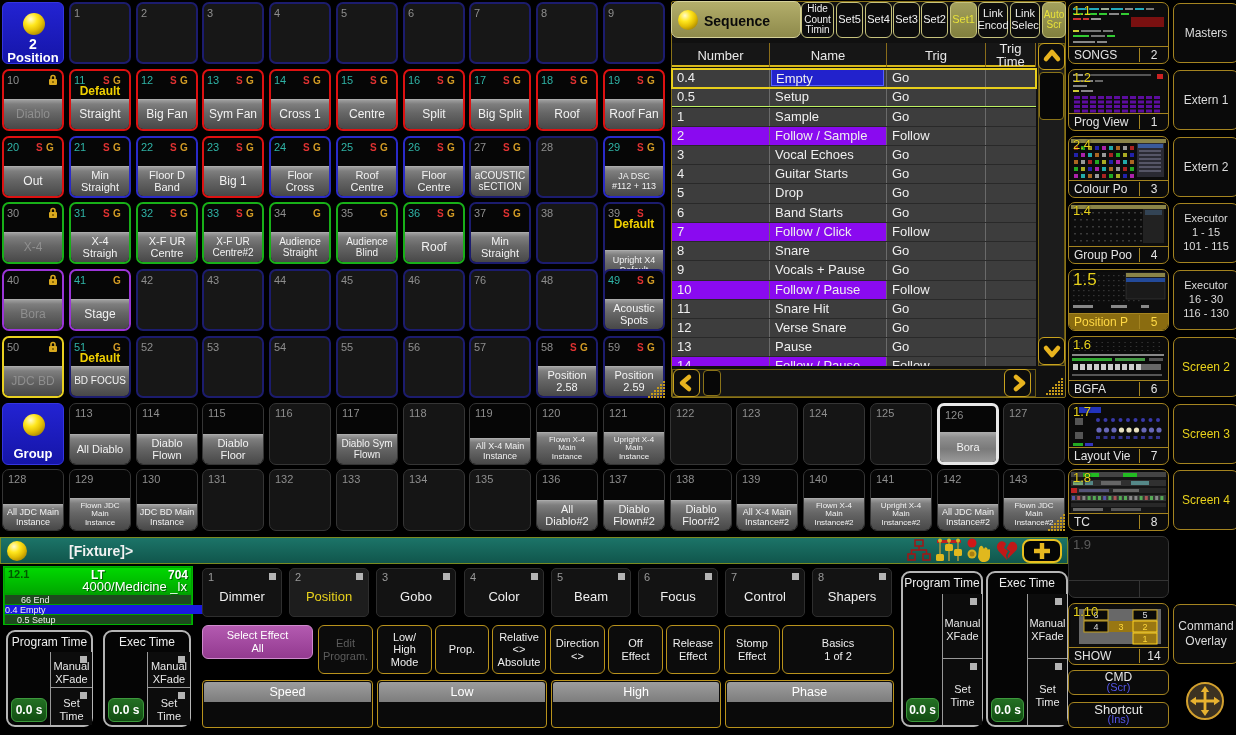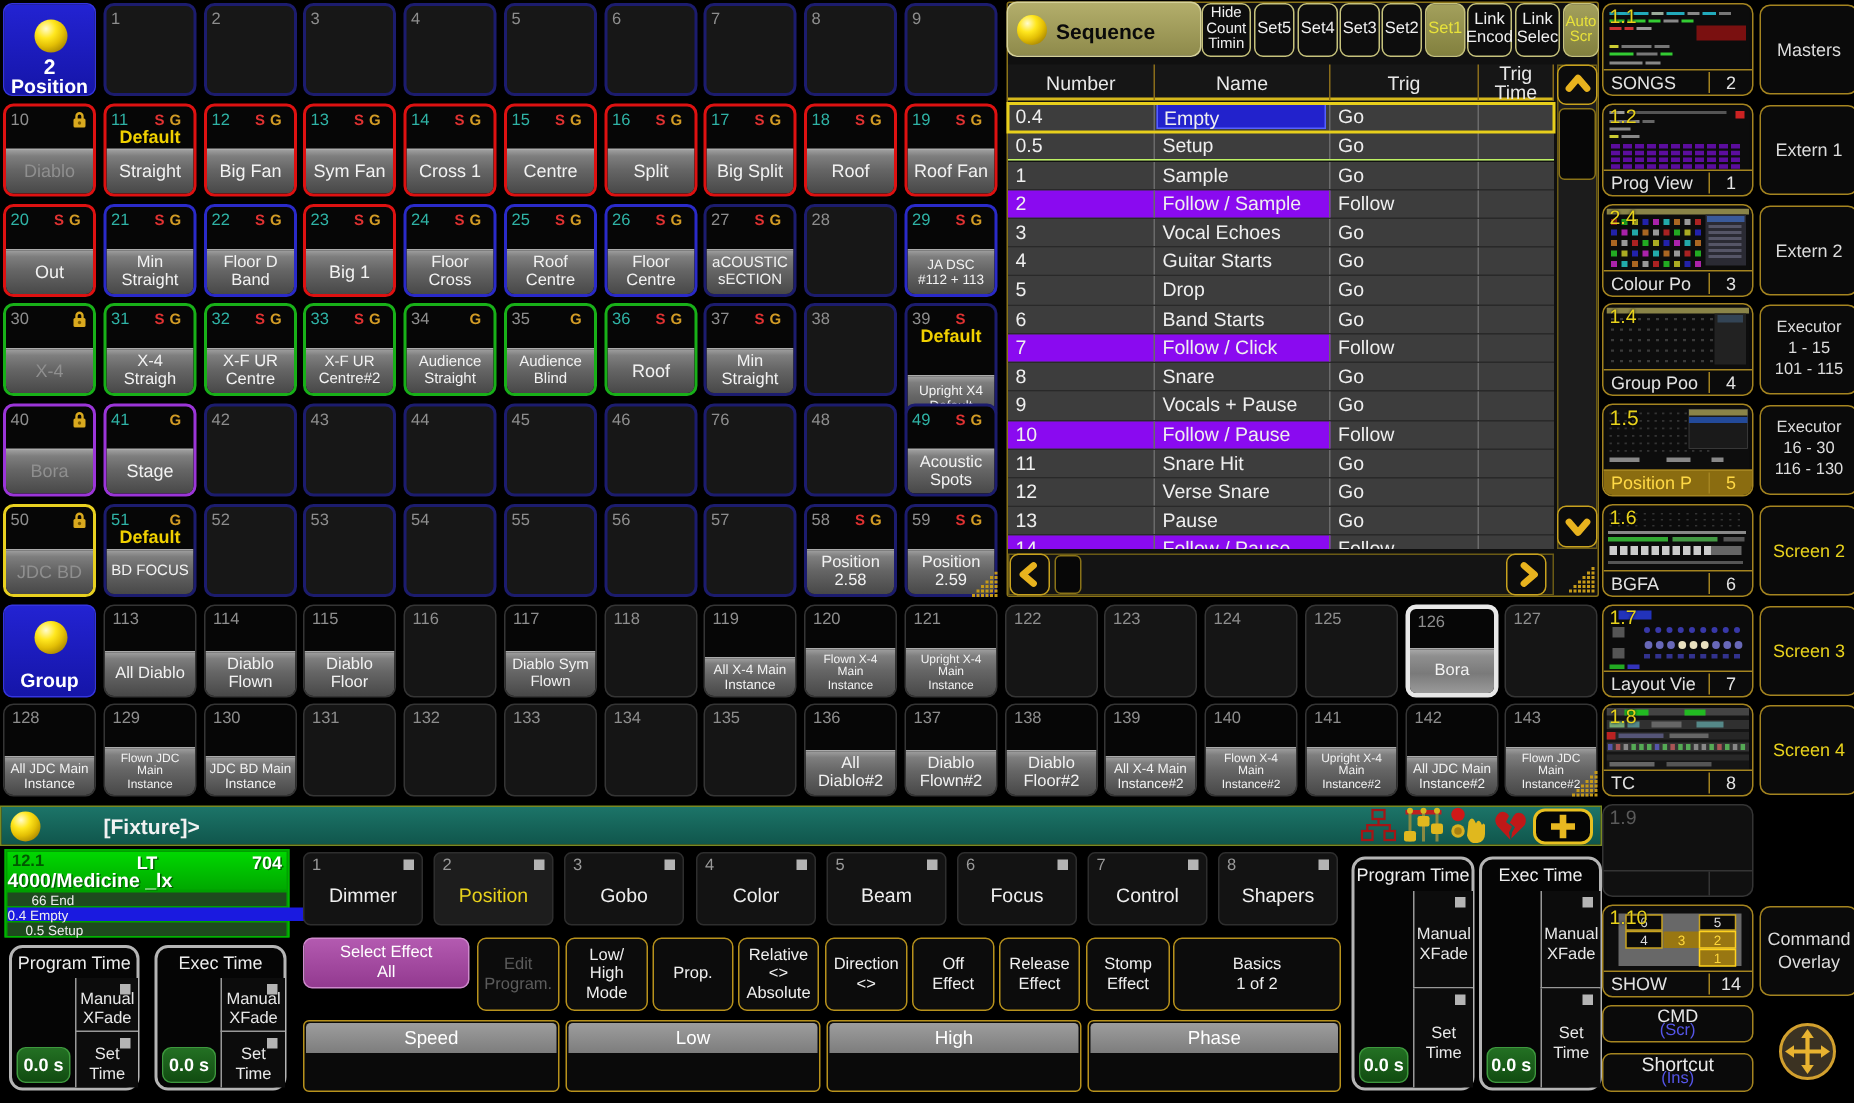--- a/index.html
+++ b/index.html
@@ -974,21 +974,21 @@
       <rect x="55" y="1" width="39" height="4" fill="#8a8448"></rect>
       <rect x="55" y="6" width="39" height="4" fill="#234a9a"></rect>
       <rect x="2" y="33" width="20" height="3" fill="#888"></rect>
       <rect x="40" y="33" width="16" height="3" fill="#888"></rect>
       <rect x="70" y="33" width="8" height="3" fill="#888"></rect>
     </svg>
     <div class="vlabel" style="background:#8a6c10;color:#ffd945;">
 <div style="padding-left:5px;width:70px;overflow:hidden;white-space:nowrap">Position P</div>
 <div style="border-left:1px solid #a48420;width:29px;text-align:center">5</div>
     </div>
-    <div class="abs" style="left:4px;top:0px;color:#e8d21c;font-size:14px;text-shadow:0 0 2px #000">1.5</div>
+    <div class="abs" style="left:4px;top:0px;color:#e8d21c;font-size:17px;text-shadow:0 0 2px #000">1.5</div>
   </div>
 <div class="vbtn" style="left:1068px;top:336px;width:101px;height:62px">
     <svg class="abs" style="left:2px;top:2px" width="95" height="41" viewBox="0 0 95 41">
       <rect width="95" height="41" fill="#0b0b0b"></rect>
       <rect x="2.0" y="3" width="1.5" height="1" fill="#333"></rect>
       <rect x="7.7" y="3" width="1.5" height="1" fill="#333"></rect>
       <rect x="13.4" y="3" width="1.5" height="1" fill="#333"></rect>
       <rect x="19.1" y="3" width="1.5" height="1" fill="#333"></rect>
       <rect x="24.8" y="3" width="1.5" height="1" fill="#333"></rect>
       <rect x="30.5" y="3" width="1.5" height="1" fill="#333"></rect>
@@ -1239,21 +1239,21 @@
   </svg>
 <div class="abs" style="left:1022px;top:539px;width:40px;height:24px;background:#050505;border:2px solid #e8c020;border-radius:8px"></div>
 <svg class="abs" style="left:1033px;top:543px" width="18" height="16" viewBox="0 0 20 18">
     <path d="M7.5 0 h5 v6.5 h6.5 v5 h-6.5 v6.5 h-5 v-6.5 h-6.5 v-5 h6.5 z" fill="#e8b820"></path>
   </svg>
 <div class="abs" style="left:3px;top:566px;width:190px;height:59px;background:#00a000;border:1px solid #00b400">
 <div class="abs" style="left:1px;top:1px;width:186px;height:25px;background:linear-gradient(#00d800,#00a800)">
 <div class="abs" style="left:3px;top:0px;color:#005800;font-size:11px;font-weight:bold">12.1</div>
 <div class="abs" style="left:0;right:0;top:0px;text-align:center;color:#fff;font-weight:bold;font-size:12px;text-shadow:1px 1px 0 #006000">LT</div>
 <div class="abs" style="right:3px;top:0px;color:#fff;font-weight:bold;font-size:12px;text-shadow:1px 1px 0 #006000">704</div>
-<div class="abs" style="left:0;right:4px;top:11px;text-align:left;color:#fff;font-weight:bold;font-size:13px;text-shadow:1px 1px 0 #006000">4000/Medicine _lx</div>
+<div class="abs" style="left:0;right:4px;top:11px;text-align:right;color:#fff;font-weight:normal;font-size:13px;text-shadow:1px 1px 0 #006000">4000/Medicine _lx</div>
     </div>
 <div class="abs" style="left:1px;top:28px;width:186px;height:9px;background:#1e4a1e;color:#efefef;font-size:9px;padding-left:16px">66 End</div>
 <div class="abs" style="left:1px;top:38px;width:204px;height:9px;background:#1a1ae0;color:#efefef;font-size:9px;">0.4 Empty</div>
 <div class="abs" style="left:1px;top:48px;width:186px;height:9px;background:#1e4a1e;color:#efefef;font-size:9px;padding-left:12px">0.5 Setup</div>
   </div>
 <div class="tp" style="left:6px;top:630px;width:87px;height:97px">
     <div class="tpt">Program Time</div>
     <div class="tpb" style="left:42px;top:20px;width:42px;height:36px;border-bottom:1px solid #999;border-left:1px solid #999">Manual<br>XFade<div class="sq"></div></div>
     <div class="tpb" style="left:42px;top:56px;width:42px;height:37px;border-left:1px solid #999">Set<br>Time<div class="sq"></div></div>
     <div class="gbtn" style="left:3px;bottom:3px;width:36px;height:24px">0.0 s</div>

